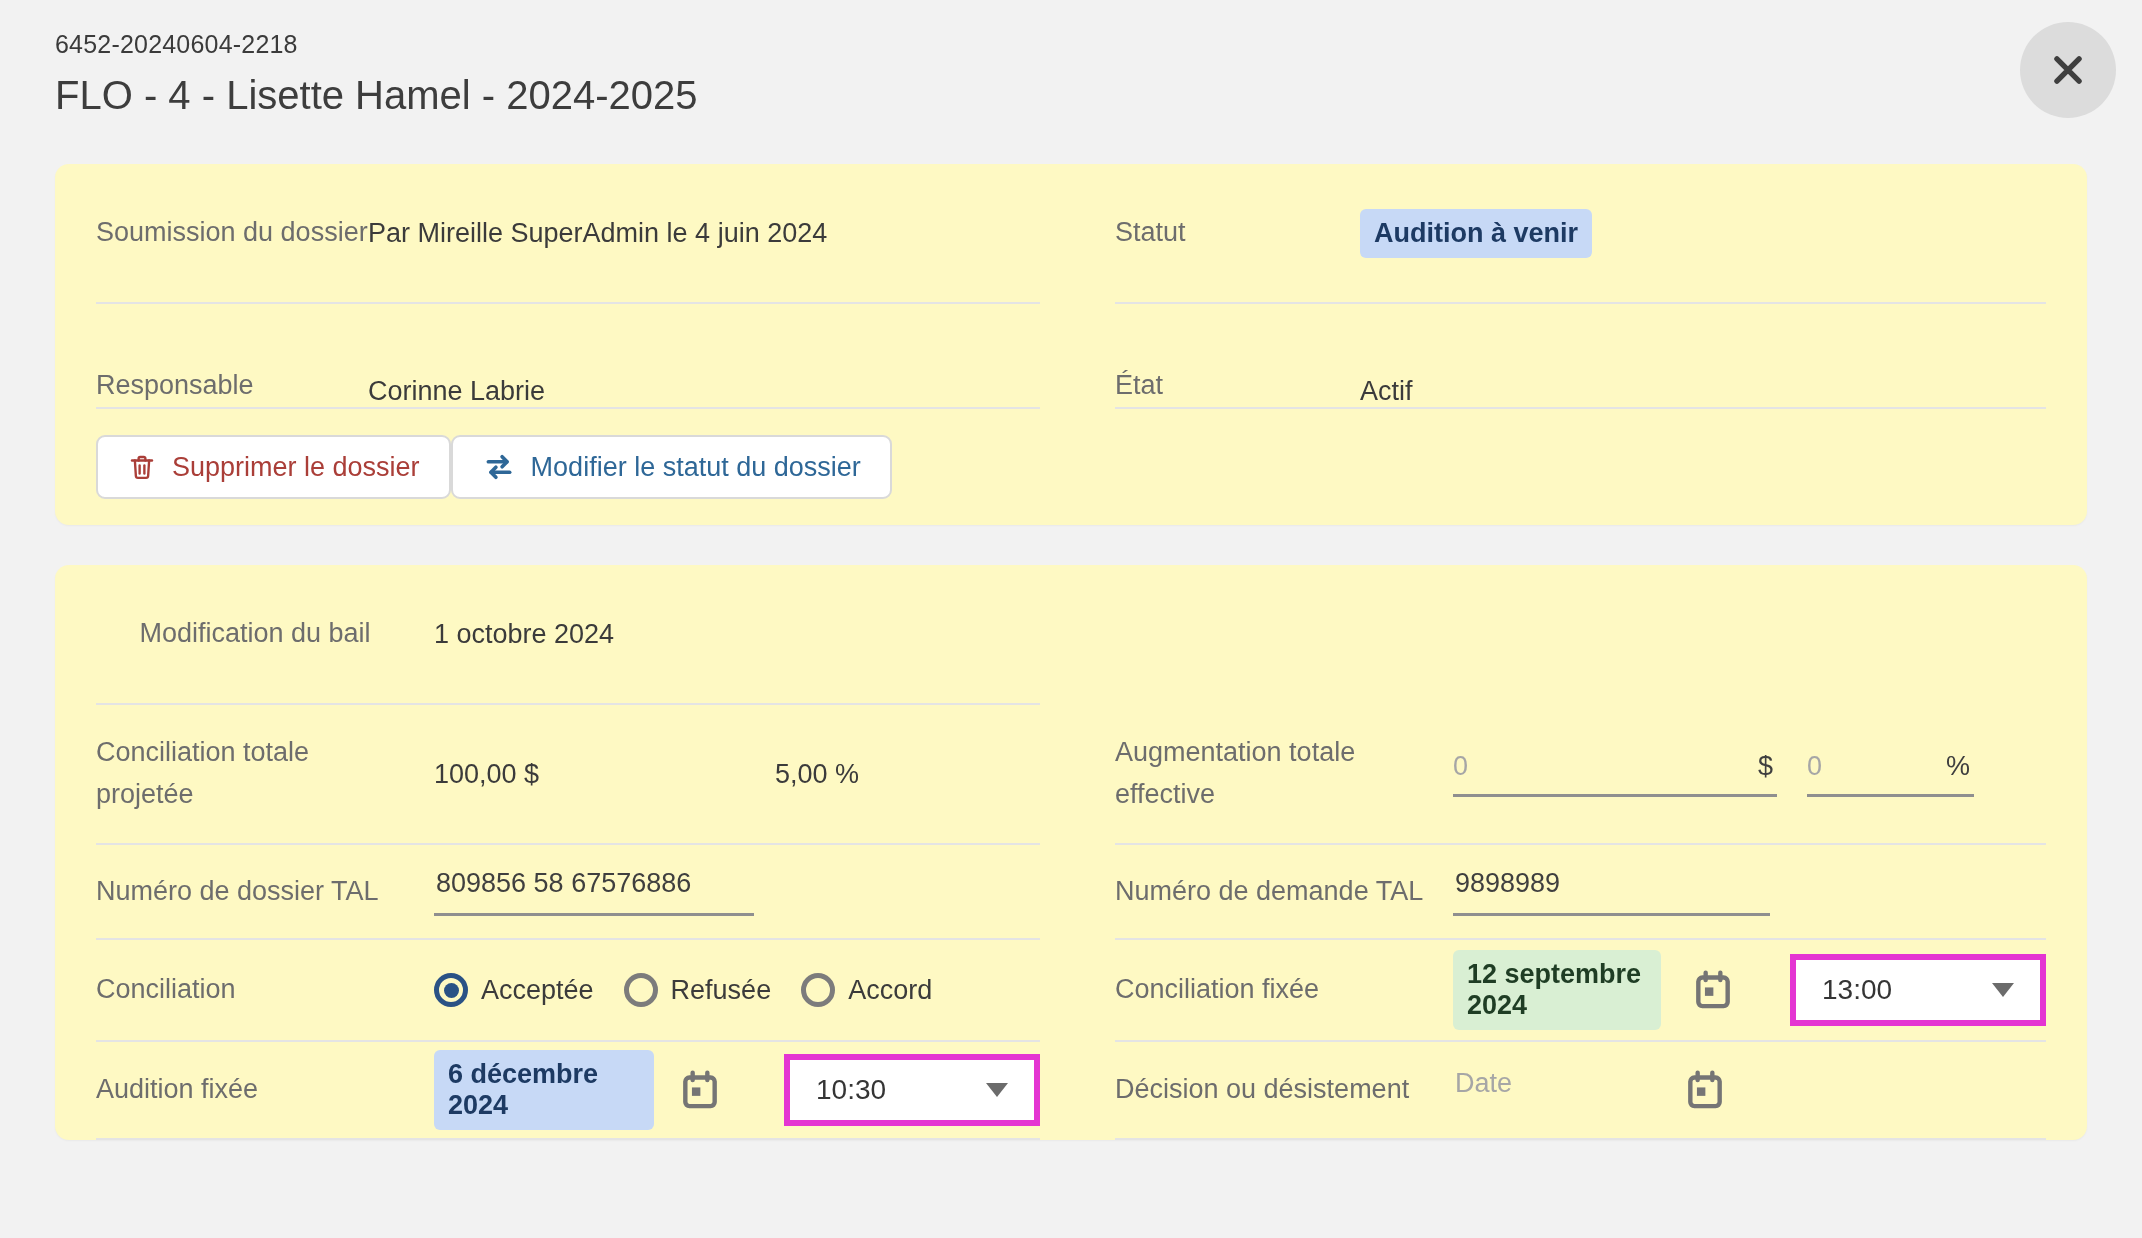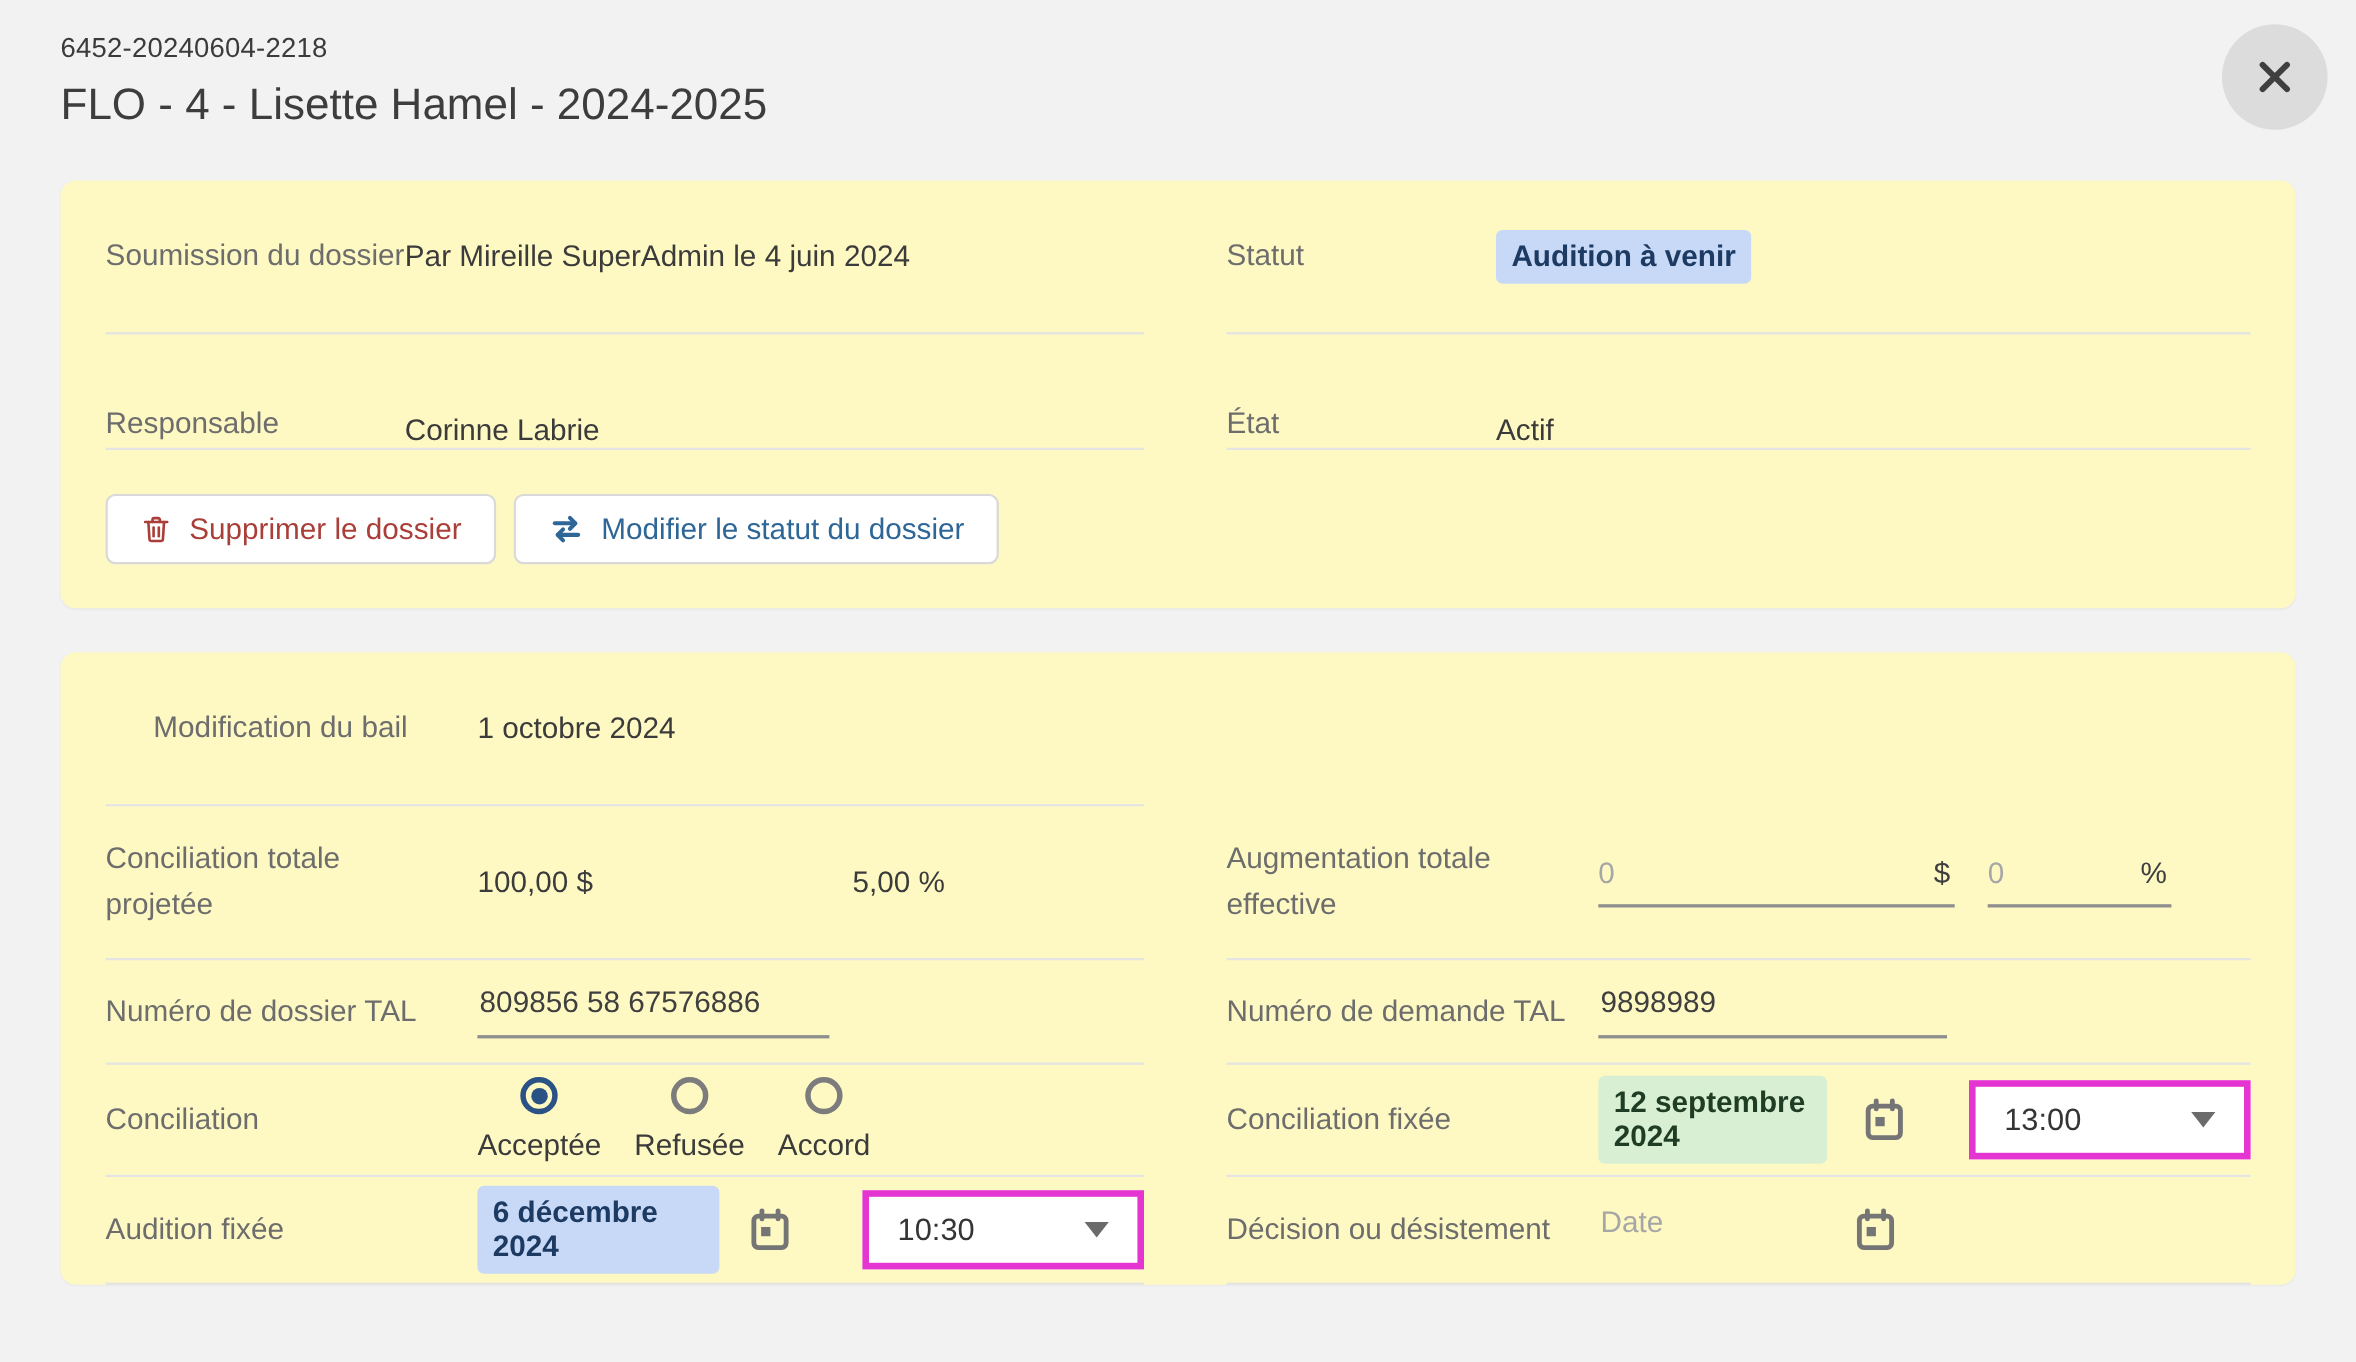--- a/index.html
+++ b/index.html
@@ -48,21 +48,21 @@
   .h102 { height:102px; }
   .h98  { height:98px; }
 
   .badge {
     font-weight:700; font-size:27px;
     padding:9px 14px; border-radius:6px; display:inline-block;
   }
   .badge-blue  { background:#c7d9f6; color:#1d3a63; }
   .badge-green { background:#d9efd3; color:#1f3d24; }
 
-  .btn-row { height:144px; display:flex; align-items:center; gap:16px; }
+  .btn-row { height:116px; display:flex; align-items:center; gap:0; }
   .btn {
     display:flex; align-items:center; gap:15px;
     background:#ffffff; border:2px solid #d9d9d9; border-radius:9px;
     height:64px; padding:0 29px; font-size:27px; cursor:pointer;
     font-family:inherit;
   }
   .btn-delete { color:#aa3e38; }
   .btn-modify { color:#2e6797; }
 
   .u-input {
@@ -77,21 +77,21 @@
   }
   .u-group input {
     border:none; background:transparent; outline:none; min-width:0;
     font-size:27px; color:#3f3f3f; flex:1; font-family:inherit;
   }
   .u-group input::placeholder { color:#a6a6a6; }
   .suffix { font-size:27px; color:#3f3f3f; padding-right:4px; flex:0 0 auto; }
   .no-line { border-bottom:none !important; }
 
   .radios { display:flex; align-items:center; gap:30px; }
-  .radio-opt { display:flex; align-items:center; gap:13px; cursor:pointer;flex-direction:column; }
+  .radio-opt { display:flex; align-items:center; gap:13px; cursor:pointer; }
   .radio {
     width:34px; height:34px; border-radius:50%;
     border:5px solid #7c7c7c; display:flex; align-items:center; justify-content:center;
     flex:0 0 auto;
   }
   .radio.checked { border-color:#2a5285; }
   .radio.checked::after {
     content:""; width:15px; height:15px; border-radius:50%; background:#2a5285;
   }
   .radio-txt { font-size:27px; color:#3b3b3b; }

